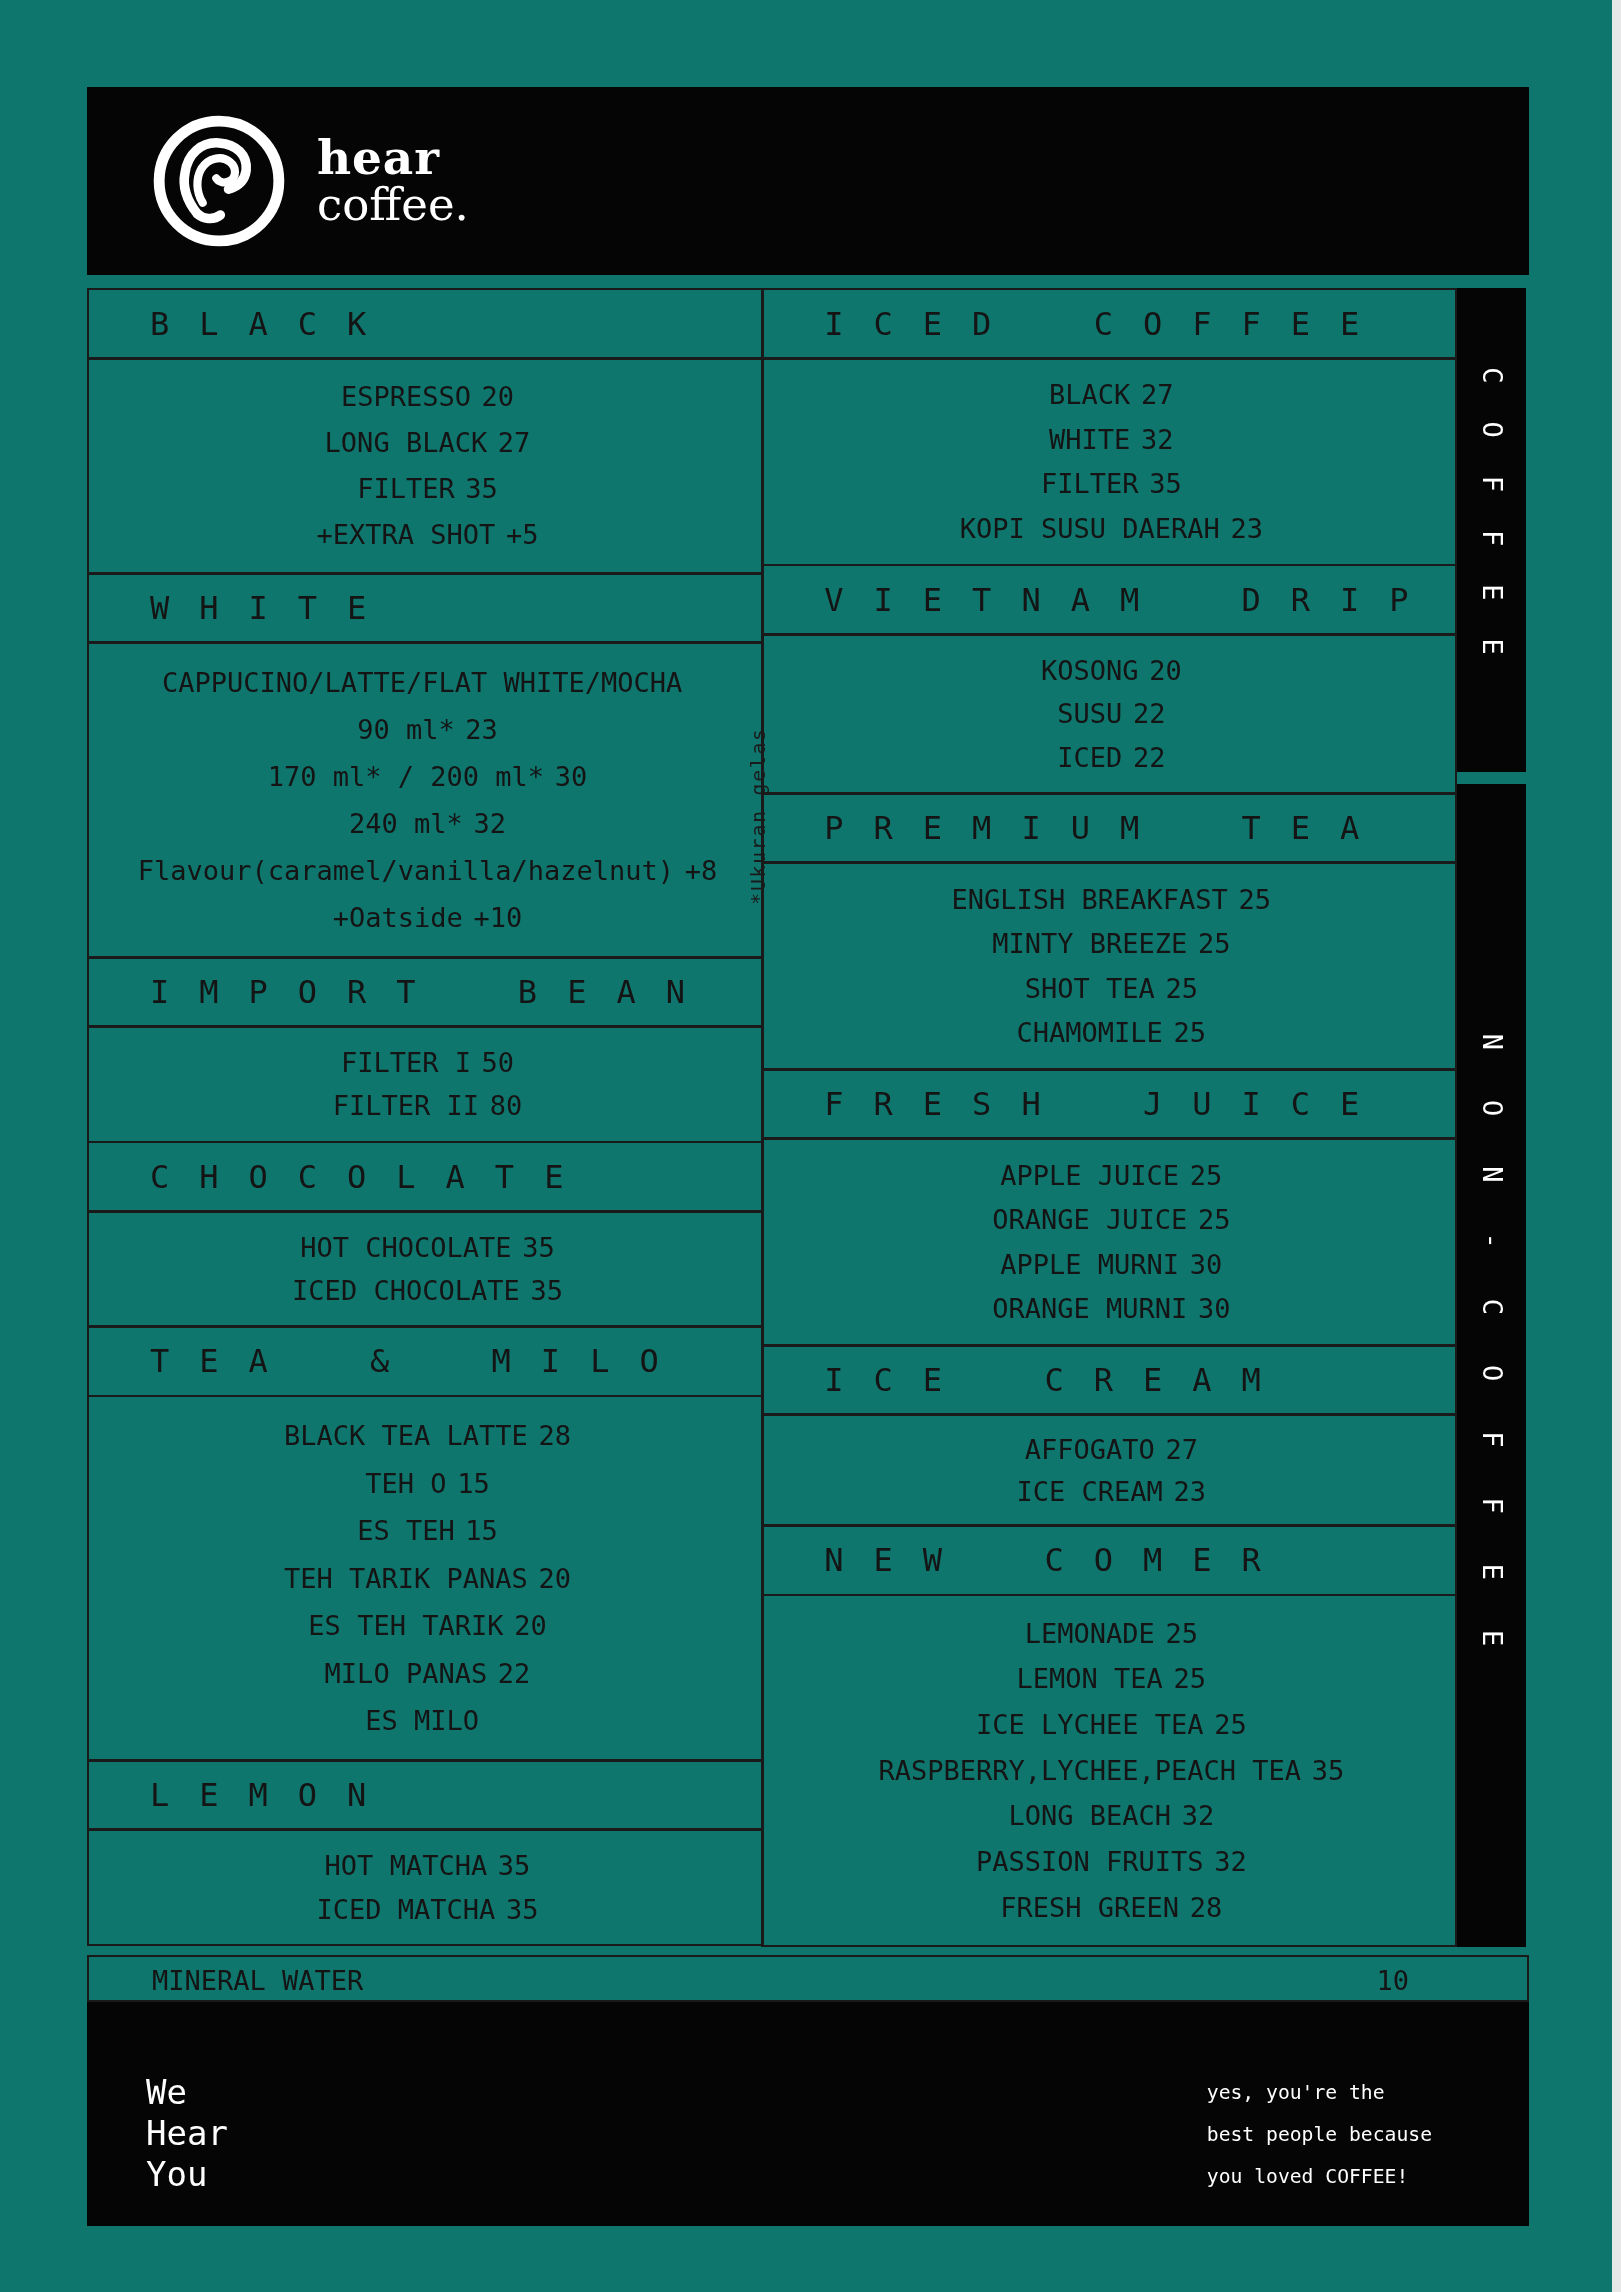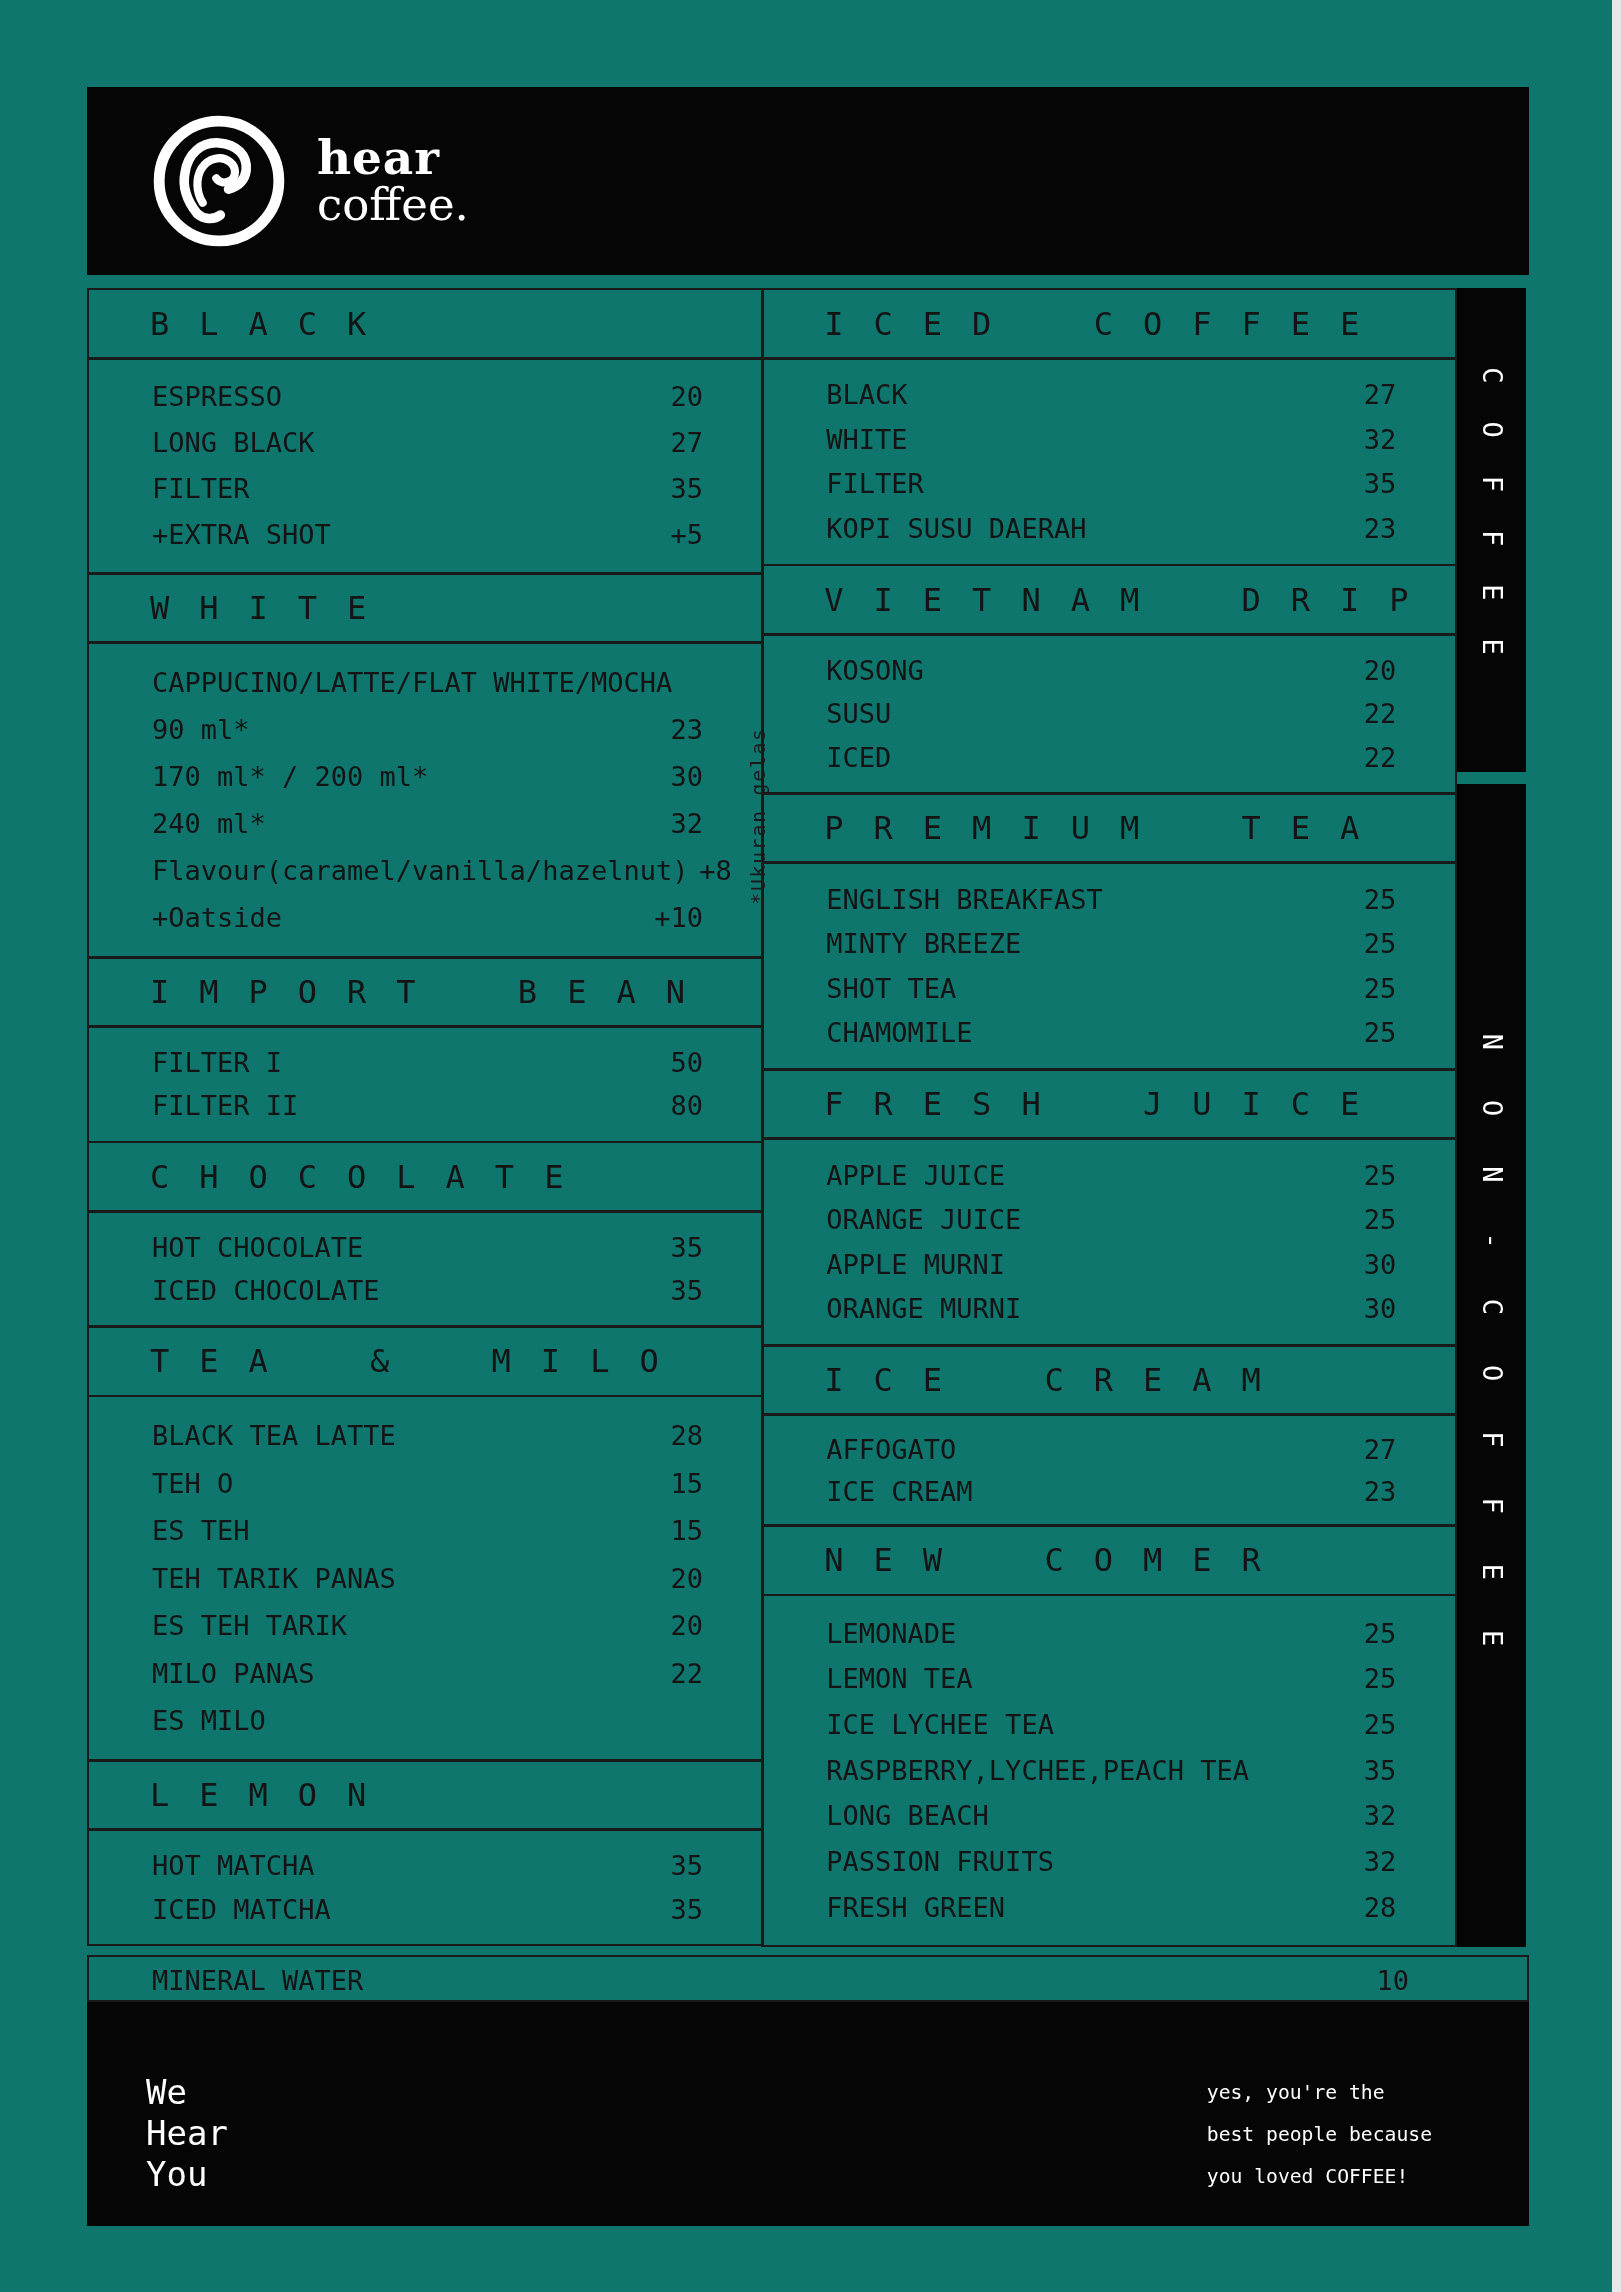--- a/index.html
+++ b/index.html
@@ -62,21 +62,21 @@
     margin-top:-2.7px;
     display:flex; flex-direction:column;
     justify-content:space-evenly;
     padding:7.2px 0;
     box-sizing:border-box;
     position:relative;
     flex-basis:0;
     min-height:0;
   }
   .item-row{
-    display:flex; justify-content:space-between; align-items:center;
+    display:flex; justify-content:center; align-items:center;
     padding:0 59px 0 63px;
     font-size:27px;
     white-space:nowrap;
   }
   .item-price{ margin-left:10.7px; }
   .side-note{
     position:absolute;
     right:3.6px; top:55%;
     transform:translate(50%,-50%) rotate(-90deg);
     font-size:19.7px;

